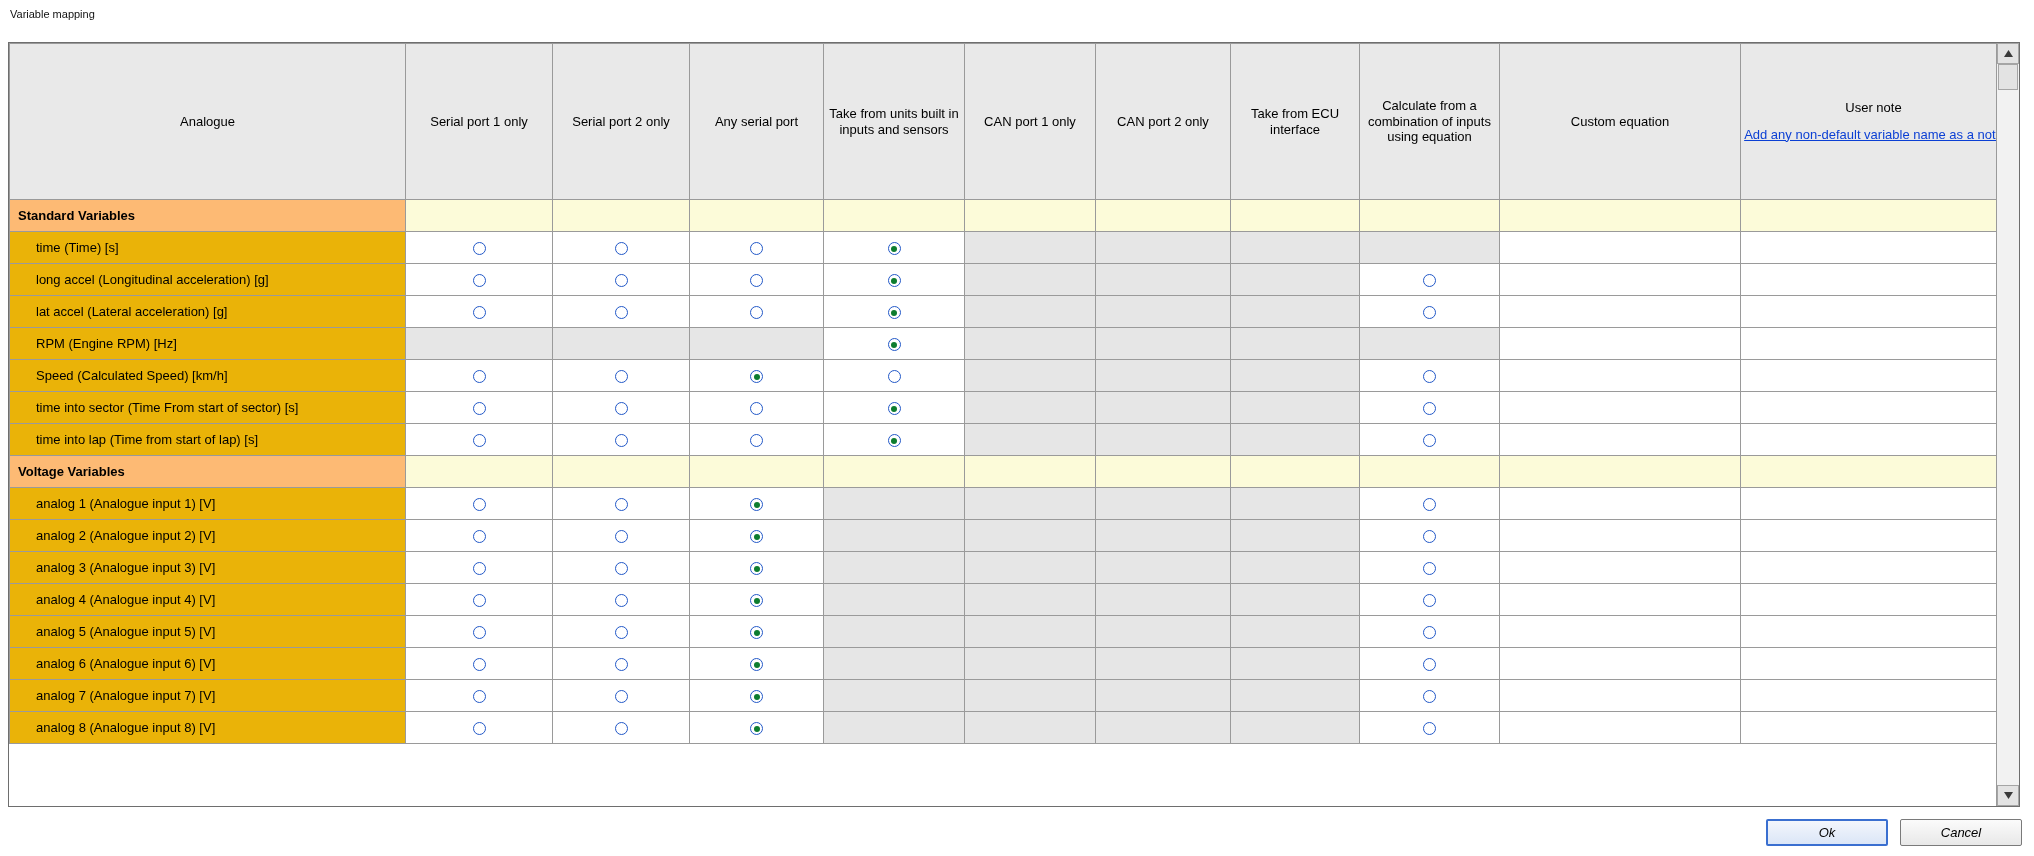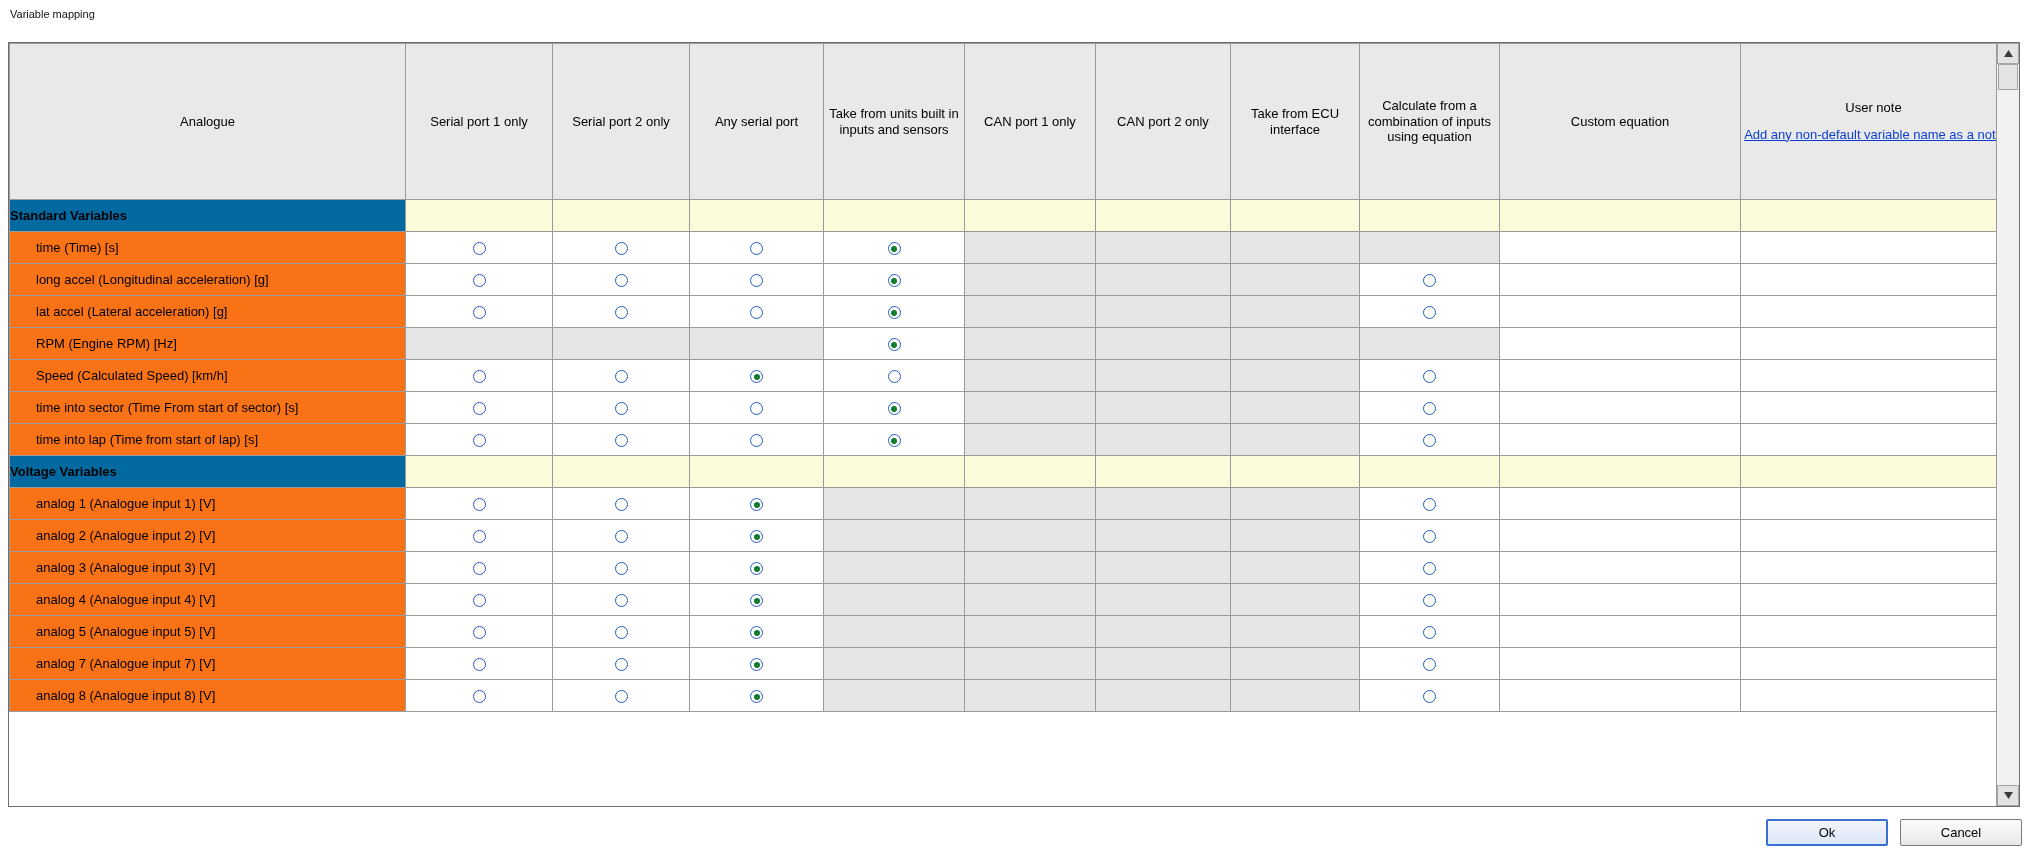--- a/index.html
+++ b/index.html
@@ -79,34 +79,35 @@
   .col-units { width: 140px; }
   .col-can1  { width: 130px; }
   .col-can2  { width: 134px; text-align: center; }
   .col-ecu   { width: 128px; }
   .col-calc  { width: 139px; }
   .col-eq    { width: 240px; }
   .col-note  { width: 265px; }
 
   tbody tr { height: 32px; }
   td.varname {
-    background: #f97316;
+    background: #eab308;
     padding-left: 10px;
     text-align: left;
     white-space: nowrap;
     font-size: 13px;
   }
   td.varname.indent { padding-left: 26px; }
   tr.section td {
     background: #fcfbd9;
     height: 30px;
   }
   tr.section td.varname {
-    background: #0369a1;
+    background: #fdba74;
     font-weight: bold;
+    padding-left: 8px;
   }
   td.cell {
     background: #ffffff;
     text-align: center;
   }
   td.cell.disabled {
     background: #e6e6e6;
   }
   td.cell.note {
     background: #ffffff;
@@ -180,20 +181,21 @@
   }
   .btn {
     width: 122px;
     height: 27px;
     font-size: 13px;
     border: 1px solid #7a7a7a;
     background: linear-gradient(#fbfbfb, #e8e8e8);
     border-radius: 2px;
     cursor: pointer;
     color: #000;
+    font-style: italic;
   }
   .btn.primary {
     border: 2px solid #3a6fd0;
     background: linear-gradient(#f3f6fc, #dbe6f7);
   }
 </style>
 </head>
 <body>
 
 <div id="app">
@@ -398,20 +400,33 @@
               <td class="cell col-anys"><span class="radio on"></span></td>
               <td class="cell col-units disabled"></td>
               <td class="cell col-can1 disabled"></td>
               <td class="cell col-can2 disabled"></td>
               <td class="cell col-ecu disabled"></td>
               <td class="cell col-calc"><span class="radio"></span></td>
               <td class="cell col-eq note"></td>
               <td class="cell col-note note"></td>
             </tr>
             <tr>
+              <td class="varname indent">analog 6 (Analogue input 6)  [V]</td>
+              <td class="cell col-sp1"><span class="radio"></span></td>
+              <td class="cell col-sp2"><span class="radio"></span></td>
+              <td class="cell col-anys"><span class="radio on"></span></td>
+              <td class="cell col-units disabled"></td>
+              <td class="cell col-can1 disabled"></td>
+              <td class="cell col-can2 disabled"></td>
+              <td class="cell col-ecu disabled"></td>
+              <td class="cell col-calc"><span class="radio"></span></td>
+              <td class="cell col-eq note"></td>
+              <td class="cell col-note note"></td>
+            </tr>
+            <tr>
               <td class="varname indent">analog 7 (Analogue input 7)  [V]</td>
               <td class="cell col-sp1"><span class="radio"></span></td>
               <td class="cell col-sp2"><span class="radio"></span></td>
               <td class="cell col-anys"><span class="radio on"></span></td>
               <td class="cell col-units disabled"></td>
               <td class="cell col-can1 disabled"></td>
               <td class="cell col-can2 disabled"></td>
               <td class="cell col-ecu disabled"></td>
               <td class="cell col-calc"><span class="radio"></span></td>
               <td class="cell col-eq note"></td>

